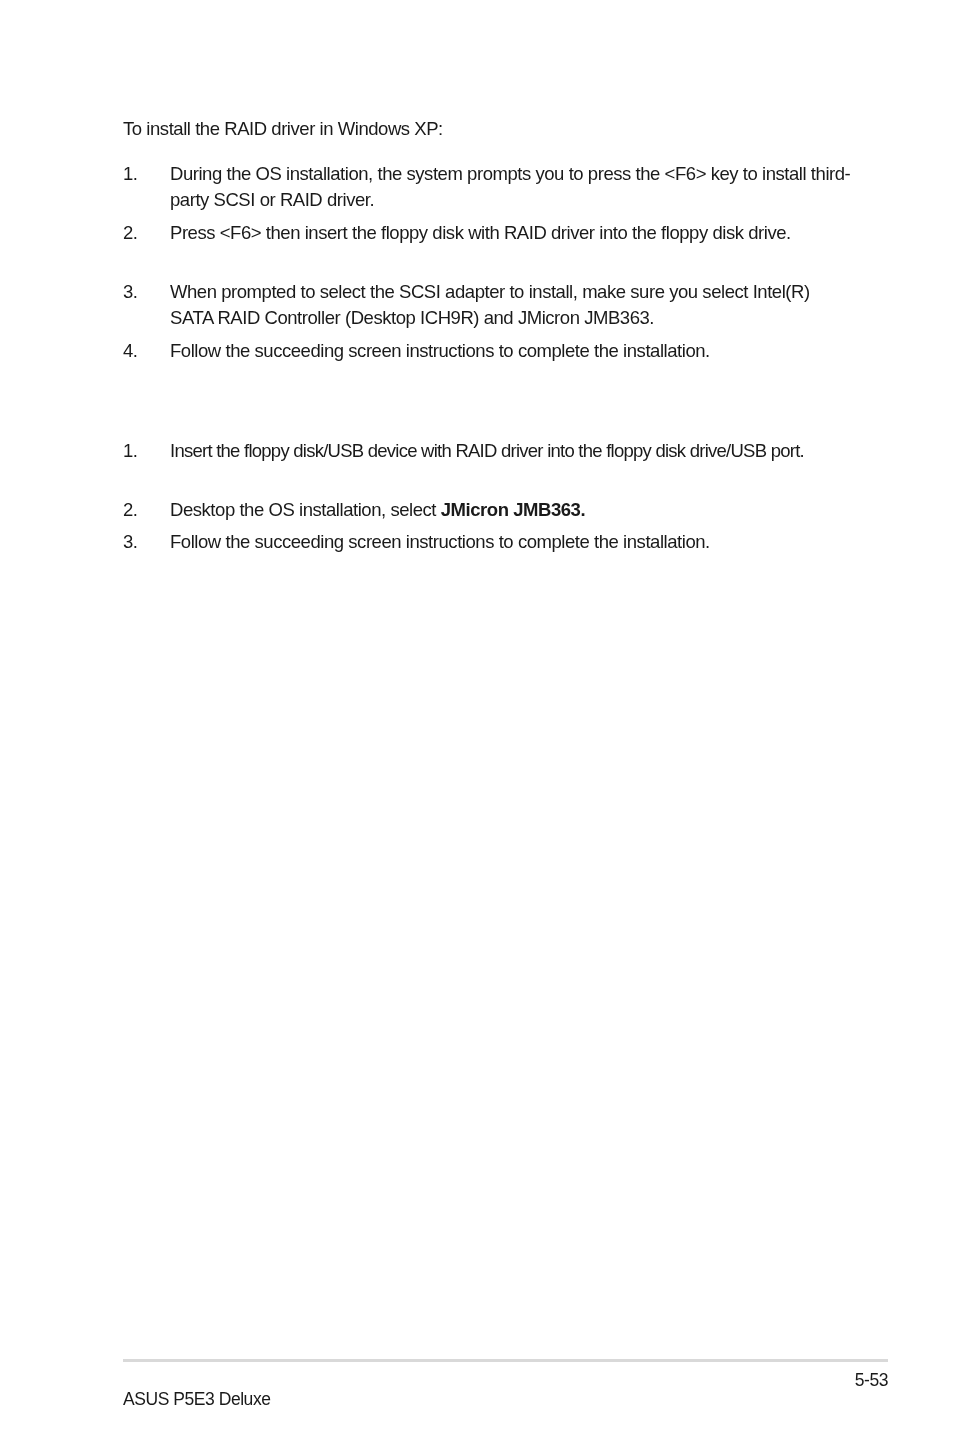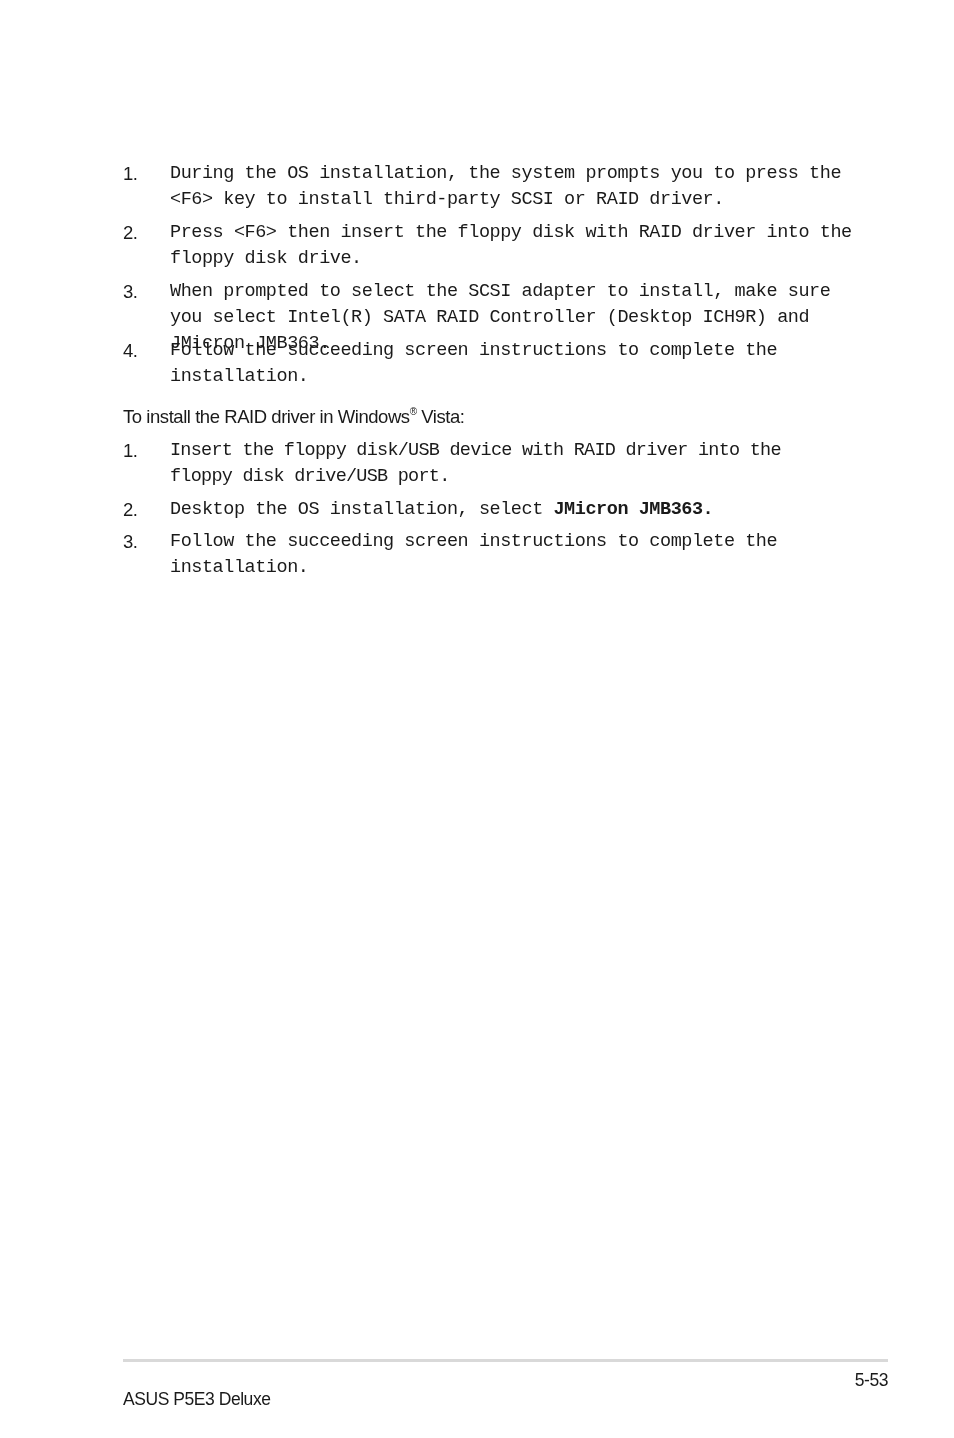--- a/index.html
+++ b/index.html
@@ -5,33 +5,34 @@
     html, body { margin: 0; padding: 0; background: #ffffff; }
     body {
       width: 954px; height: 1438px; position: relative; overflow: hidden;
       font-family: "Liberation Sans", sans-serif; color: #1a1a1a;
     }
     .page { position: absolute; left: 0; top: 0; width: 954px; height: 1438px; }
     .text { font-size: 18.5px; letter-spacing: -0.45px; line-height: 26px; }
     .heading { position: absolute; left: 123px; white-space: nowrap; }
     .item { position: absolute; left: 123px; width: 730px; }
     .item .num { position: absolute; left: 0; top: 0; }
-    .item .body { margin-left: 47px; font-family: Liberation Mono, monospace; }
+    .item .body { margin-left: 47px; }
     sup { font-size: 10px; line-height: 0; position: relative; top: -1px; vertical-align: super; }
     b { font-weight: bold; text-align: center; }
     .footer-rule { position: absolute; left: 123px; top: 1359px; width: 765px; height: 3px; background: #d9d9d9; }
     .footer-left { position: absolute; left: 123px; top: 1386px; white-space: nowrap; }
     .footer-right { position: absolute; right: 66px; top: 1367px; white-space: nowrap; text-align: center; }
     .footer-text { font-size: 17.5px; letter-spacing: -0.45px; line-height: 26px; }
   </style>
 </head>
 <body>
 
 <div class="page">
 
+  <div class="heading text" style="top:116px;">To install the RAID driver in Windows XP:</div>
 
   <div class="item text" style="top:161px;">
     <span class="num">1.</span>
     <div class="body">During the OS installation, the system prompts you to press the &lt;F6&gt; key to install third-party SCSI or RAID driver.</div>
   </div>
 
   <div class="item text" style="top:220px;">
     <span class="num">2.</span>
     <div class="body">Press &lt;F6&gt; then insert the floppy disk with RAID driver into the floppy disk drive.</div>
   </div>
@@ -39,23 +40,20 @@
   <div class="item text" style="top:279px;">
     <span class="num">3.</span>
     <div class="body">When prompted to select the SCSI adapter to install, make sure you select Intel(R) SATA RAID Controller (Desktop ICH9R) and JMicron JMB363.</div>
   </div>
 
   <div class="item text" style="top:338px;">
     <span class="num">4.</span>
     <div class="body">Follow the succeeding screen instructions to complete the installation.</div>
   </div>
 
-  <div class="heading text" style="top:404px;">
-    <span>To install the RAID driver in Windows</span><sup>®</sup><span> Vista:</span>
-  </div>
 
   <div class="item text" style="top:438px;">
     <span class="num">1.</span>
     <div class="body" style="letter-spacing:-0.75px;">Insert the floppy disk/USB device with RAID driver into the floppy disk drive/USB port.</div>
   </div>
 
   <div class="item text" style="top:497px;">
     <span class="num">2.</span>
     <div class="body"><span>Desktop the OS installation, select </span><b>JMicron JMB363.</b></div>
   </div>

